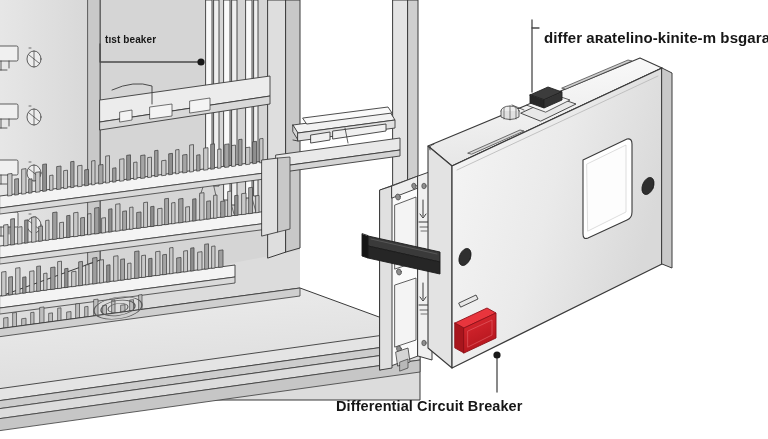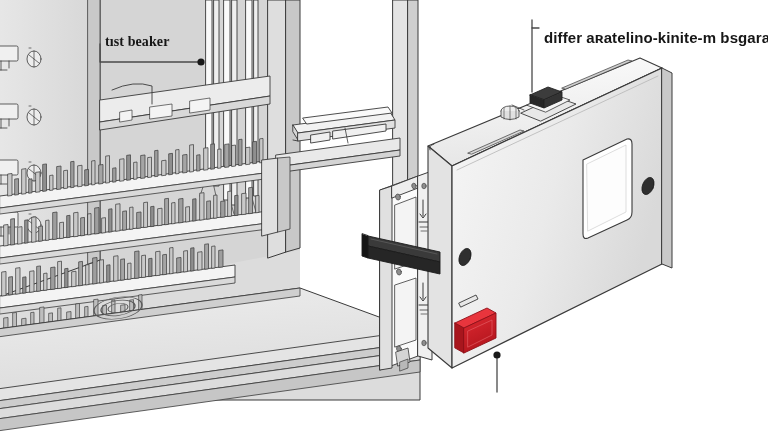--- a/index.html
+++ b/index.html
@@ -10,21 +10,21 @@
 
   .callout-text{
     position:absolute;
     font-weight:bold;
     color:#161616;
     white-space:nowrap;
     letter-spacing:0.1px;
   }
   #label-top-right{left:544px;top:29px;font-size:15px;}
   #label-bottom{left:336px;top:398px;font-size:14.5px;}
-  #label-test-breaker{left:105px;top:34px;font-size:14px;font-family:Liberation Serif, serif;}
+  #label-test-breaker{left:105px;top:34px;font-size:10px;}
 </style>
 </head>
 <body>
 
 <div id="stage">
 
 <svg width="768" height="439" viewBox="0 0 768 439">
   <defs>
     <linearGradient id="gFace" x1="0" y1="0" x2="1" y2="0.4">
       <stop offset="0" stop-color="#f6f6f6"></stop>
@@ -437,14 +437,15 @@
     </g>
   </g>
 
   </g>
 </svg>
 
 <div class="callout-text" id="label-test-breaker">tıst beaker</div>
 
 <div class="callout-text" id="label-top-right">differ aʀatelino-kinite-m bsgara</div>
 
+<div class="callout-text" id="label-bottom">Differential Circuit Breaker</div>
 
 </div>
 
 </body></html>

